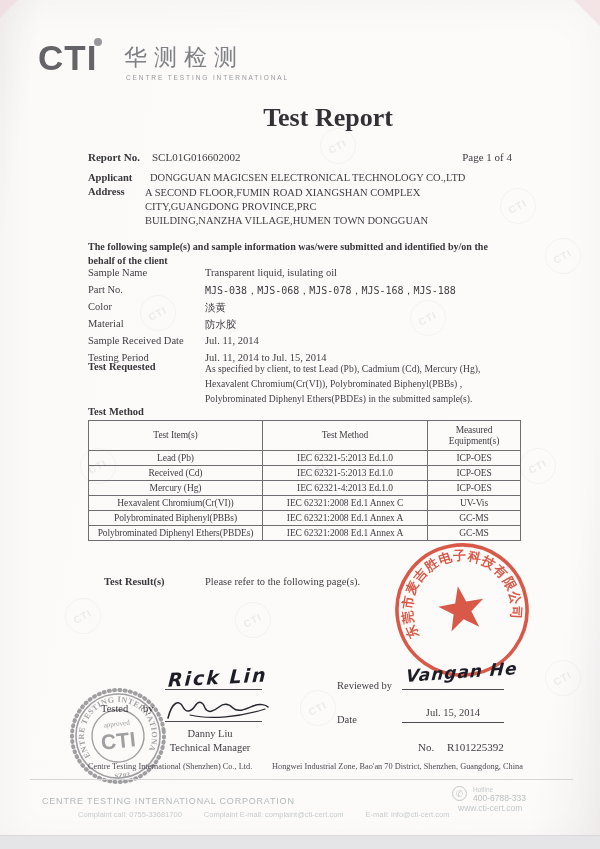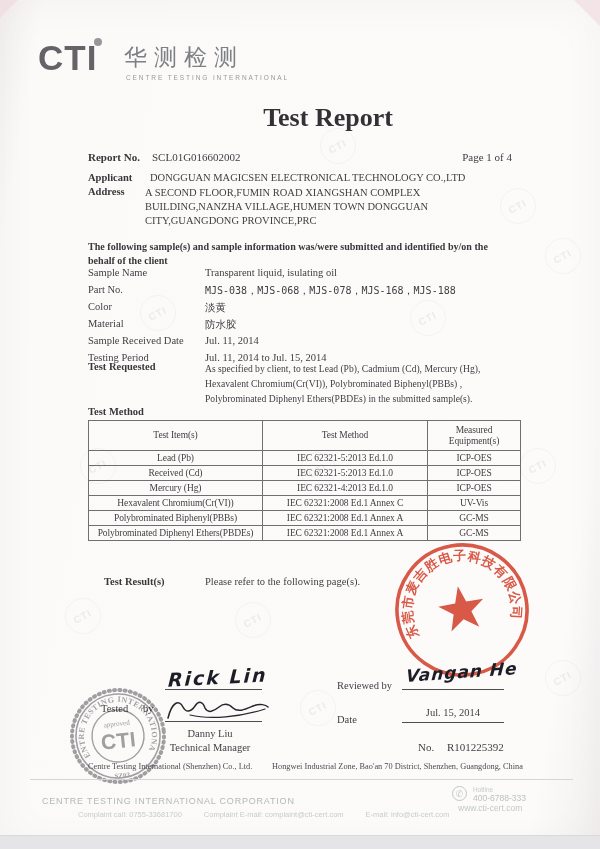--- a/index.html
+++ b/index.html
@@ -126,22 +126,22 @@
 
   <div class="abs bold" style="left:88px;top:151px;font-size:11px;">Report No.</div>
   <div class="abs" style="left:152px;top:151px;font-size:11px;">SCL01G016602002</div>
   <div class="abs" style="right:88px;top:151px;font-size:11px;">Page 1 of 4</div>
 
   <div class="abs bold sz105" style="left:88px;top:172px;">Applicant</div>
   <div class="abs sz105" style="left:150px;top:172px;">DONGGUAN MAGICSEN ELECTRONICAL TECHNOLOGY CO.,LTD</div>
   <div class="abs bold sz105" style="left:88px;top:186px;">Address</div>
   <div class="abs sz105" style="left:145px;top:186px;line-height:14px;">
     <div>A SECOND FLOOR,FUMIN ROAD XIANGSHAN COMPLEX</div>
+    <div>CITY,GUANGDONG PROVINCE,PRC</div>
     <div>BUILDING,NANZHA VILLAGE,HUMEN TOWN DONGGUAN</div>
-    <div>CITY,GUANGDONG PROVINCE,PRC</div>
   </div>
 
   <div class="abs" style="left:88px;top:240px;">
     <div class="intro-line">The following sample(s) and sample information was/were submitted and identified by/on the</div>
     <div class="intro-line">behalf of the client</div>
   </div>
 
   <div class="abs" style="left:88px;top:267px;width:440px;">
     <div class="field-row">
       <span class="field-label">Sample Name</span>

